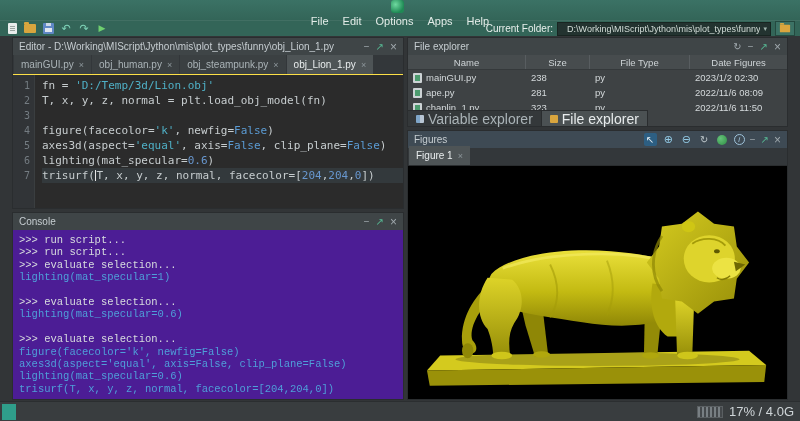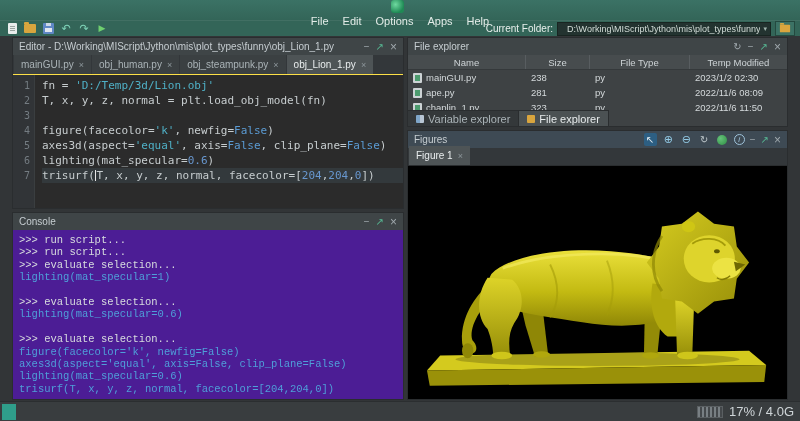--- a/index.html
+++ b/index.html
@@ -78,21 +78,21 @@
   .fcol{display:flex;align-items:center;justify-content:center;border-right:1px solid #585d60;height:100%;overflow:hidden;}
   .c0{width:118px;flex:none;}
   .c1{width:64px;flex:none;}
   .c2{width:100px;flex:none;}
   .c3{flex:1;border-right:none;}
   .ftable-body{flex:1;overflow:hidden;background:#3e4244;}
   .frow{height:15px;display:flex;align-items:center;font-size:9.5px;color:#d4d9db;cursor:default;}
   .fcell{padding:0 5px;display:flex;align-items:center;gap:4px;overflow:hidden;white-space:nowrap;justify-content:flex-start;border-right:none;}
   .pyic{width:9px;height:10px;flex:none;background:#cdd3d5;border-radius:1px;position:relative;}
   .pyic::after{content:"";position:absolute;left:2px;top:2px;right:2px;bottom:2px;background:#4c9b6e;}
-  .explorer-tabs{position:absolute;left:0;bottom:0;height:16px;display:flex;font-size:11px;z-index:2;}
+  .explorer-tabs{position:absolute;left:0;bottom:0;height:16px;display:flex;font-size:14px;z-index:2;}
   .xtab{display:flex;align-items:center;gap:4px;padding:0 8px;background:#34383a;color:#aab3b7;border-right:1px solid #2a2d2f;border-top:1px solid #2a2d2f;cursor:pointer;white-space:nowrap;}
   .xtab.active{background:#4b5153;color:#e7ebec;}
   .xtab-ic{width:8px;height:8px;flex:none;border-radius:1px;}
   .xtab-ic.var{background:linear-gradient(90deg,#7fa6c9 50%,#b8c6d4 50%);}
   .xtab-ic.file{background:#d9a53e;}
 
   
   .fig{flex:1;}
   .fig-tools{gap:5px;}
   .tool{font-size:10px;color:#bfc8cc;width:13px;height:13px;display:flex;align-items:center;justify-content:center;border-radius:2px;cursor:pointer;line-height:1;}
@@ -222,21 +222,21 @@
           <span class="ph-ic">↻</span>
           <span class="ph-ic">−</span>
           <span class="ph-ic detach">↗</span>
           <span class="ph-ic close">×</span>
         </span>
       </div>
       <div class="ftable-header">
           <div class="fcol c0">Name</div>
           <div class="fcol c1">Size</div>
           <div class="fcol c2">File Type</div>
-          <div class="fcol c3">Temp Modified</div>
+          <div class="fcol c3">Date Figures</div>
         </div>
       <div class="ftable-body">
           <div class="frow">
             <div class="fcell c0">
               <span class="pyic"></span>
               <span>mainGUI.py</span>
             </div>
             <div class="fcell c1">
               <span>238</span>
             </div>

